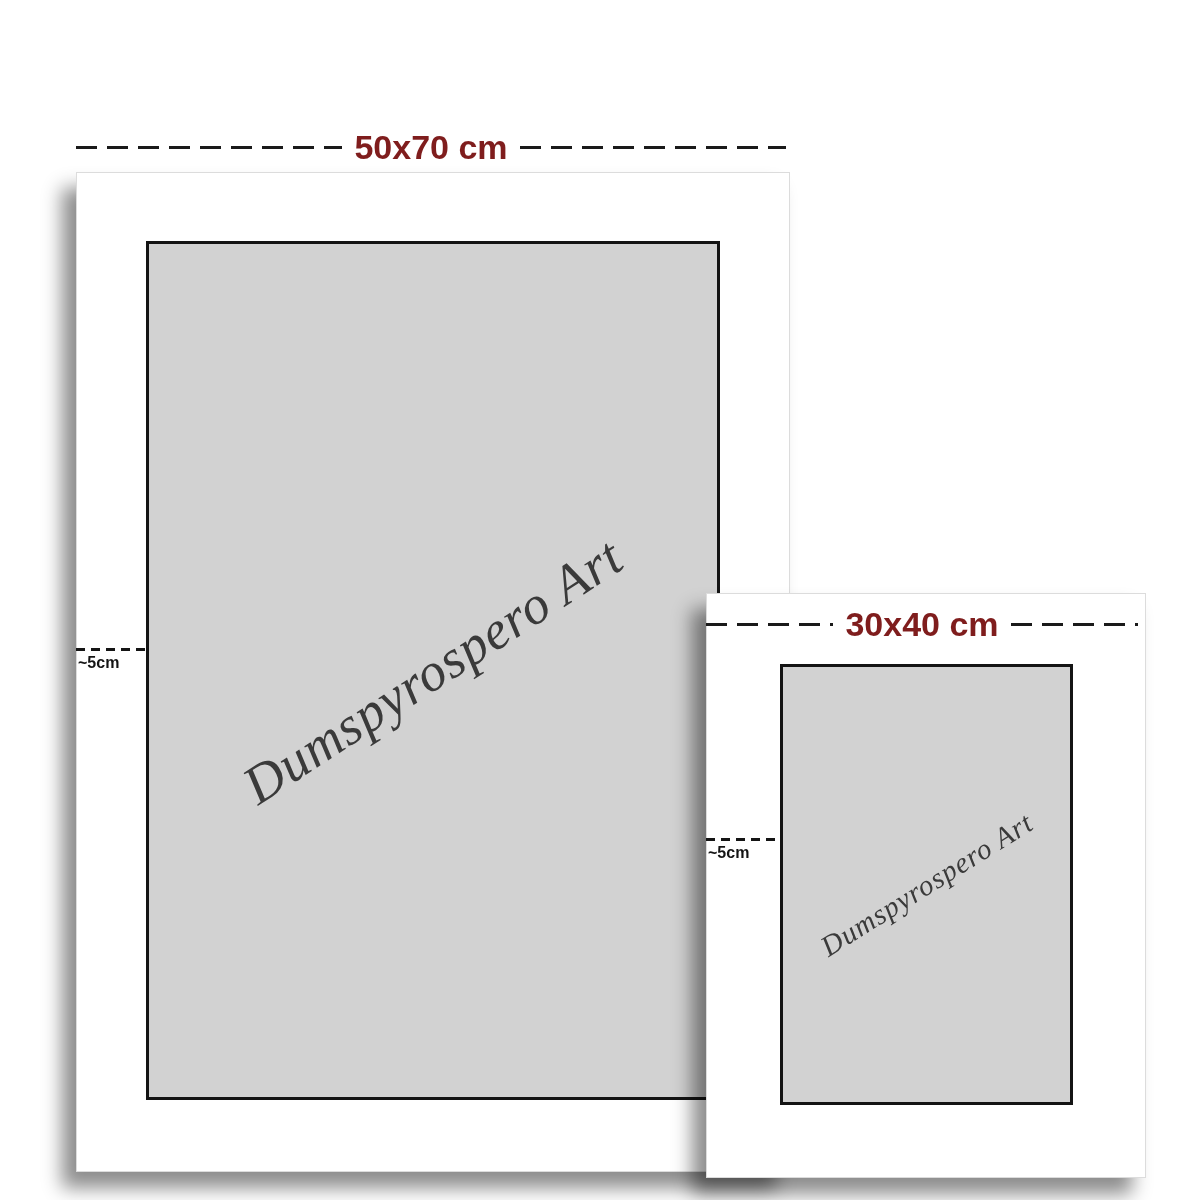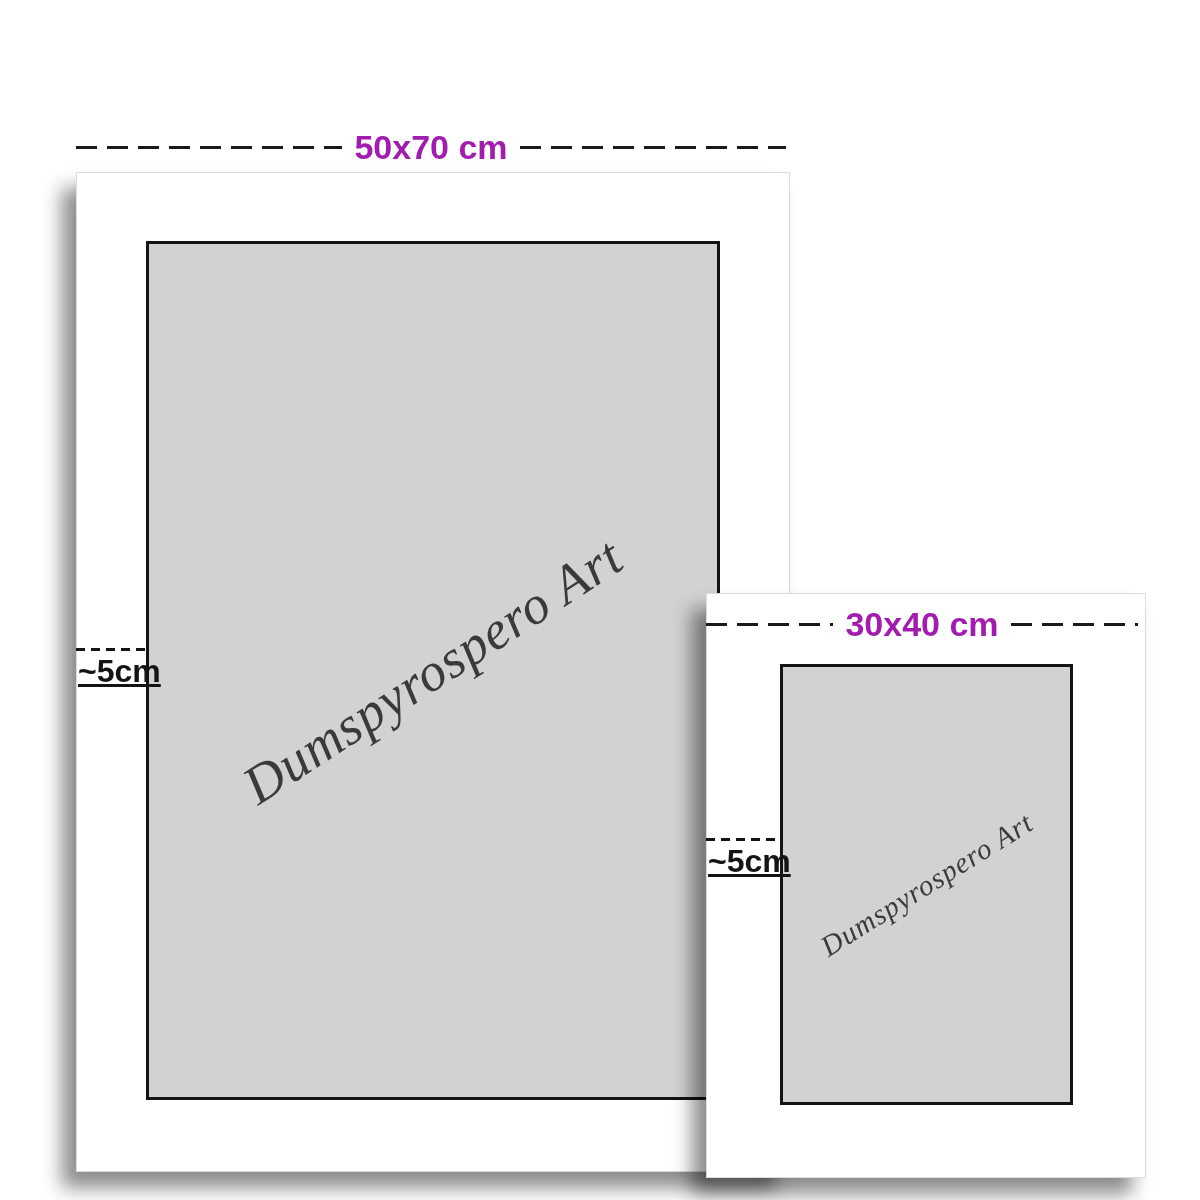--- a/index.html
+++ b/index.html
@@ -51,34 +51,34 @@
     z-index:3;
     height:40px;
   }
   .dim-line-large{left:76px;top:127px;width:710px;}
   .dim-line-small{left:706px;top:559px;width:432px;margin-top:45px;}
   .dash-seg{
     flex:1;height:3px;
     background:repeating-linear-gradient(90deg,#1a1a1a 0 21px,transparent 21px 31px);
   }
   .size-label{
-    font-size:34px;font-weight:bold;color:#a21caf;
+    font-size:34px;font-weight:bold;color:#7f1d1d;
     padding:0 12px;line-height:40px;
   }
 
   
   .margin-dash{
     position:absolute;height:3px;z-index:3;
     background:repeating-linear-gradient(90deg,#141414 0 9px,transparent 9px 15px);
   }
   .margin-dash-large{left:76px;top:648px;width:71px;}
   .margin-dash-small{left:706px;top:838px;width:73px;}
   .margin-label{
     position:absolute;z-index:3;
-    font-size:32px;font-weight:bold;color:#141414;line-height:1;text-decoration:underline;
+    font-size:16px;font-weight:bold;color:#141414;line-height:1;
   }
   .margin-label-large{left:78px;top:655px;}
   .margin-label-small{left:708px;top:845px;}
 </style>
 </head>
 <body>
 
 <div class="stage">
 
   <div class="poster poster-large">

